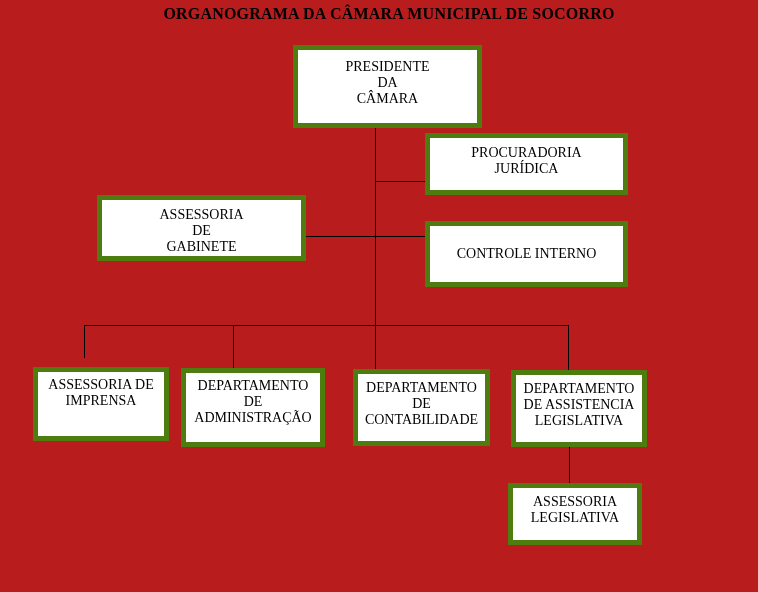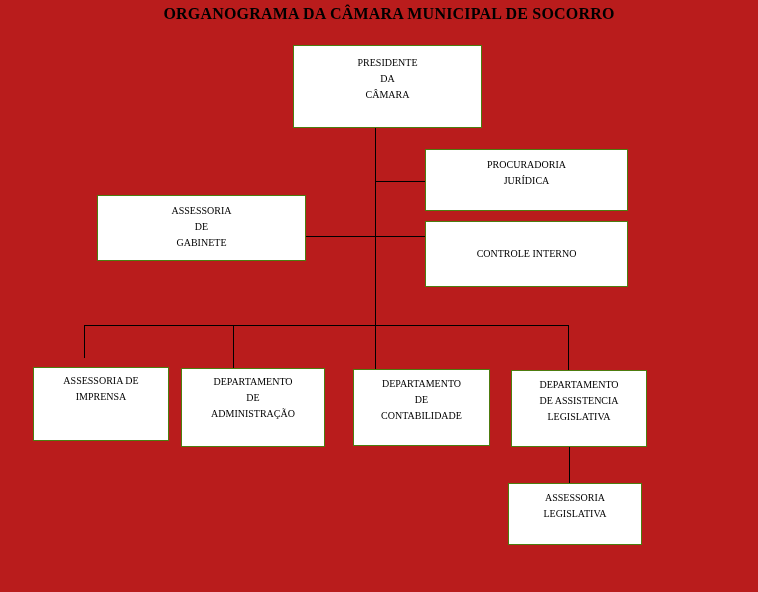--- a/index.html
+++ b/index.html
@@ -24,33 +24,33 @@
     margin: 0;
     text-align: center;
     font-size: 16px;
     font-weight: bold;
     letter-spacing: 0.2px;
     font-family: "Liberation Serif", serif;
   }
   .box {
     position: absolute;
     box-sizing: border-box;
-    border: 1px solid #4d7c0f;
+    border: 5px solid #4d7c0f;
     background: #ffffff;
     display: flex;
     justify-content: center;
     align-items: flex-start;
     text-align: center;
     white-space: pre-line;
-    font-size: 10px;
+    font-size: 14px;
     line-height: 16px;
     padding-top: 7px;
   }
   .b-presidente     { left: 293px; top: 45px;  width: 189px; height: 83px; padding-top: 9px; }
-  .b-procuradoria   { left: 425px; top: 149px; width: 203px; height: 62px; }
+  .b-procuradoria   { left: 425px; top: 133px; width: 203px; height: 62px; }
   .b-gabinete       { left: 97px;  top: 195px; width: 209px; height: 66px; }
   .b-controle       { left: 425px; top: 221px; width: 203px; height: 66px; align-items: center; padding-top: 0; }
   .b-imprensa       { left: 33px;  top: 367px; width: 136px; height: 74px; padding-top: 5px; }
   .b-administracao  { left: 181px; top: 368px; width: 144px; height: 79px; padding-top: 5px; }
   .b-contabilidade  { left: 353px; top: 369px; width: 137px; height: 77px; padding-top: 6px; }
   .b-assistencia    { left: 511px; top: 370px; width: 136px; height: 77px; padding-top: 6px; }
   .b-asslegislativa { left: 508px; top: 483px; width: 134px; height: 62px; padding-top: 6px; }
   .line {
     position: absolute;
     background: #000000;

